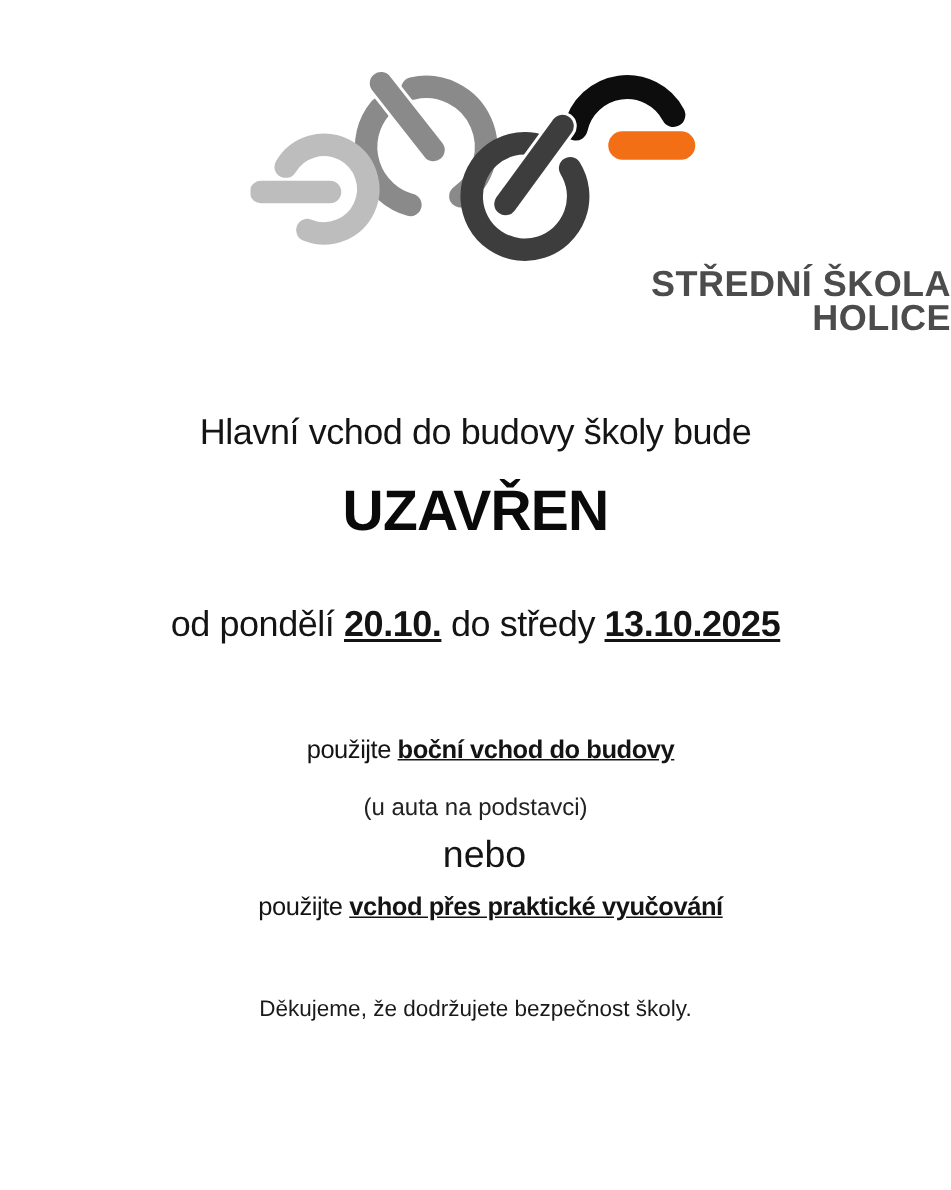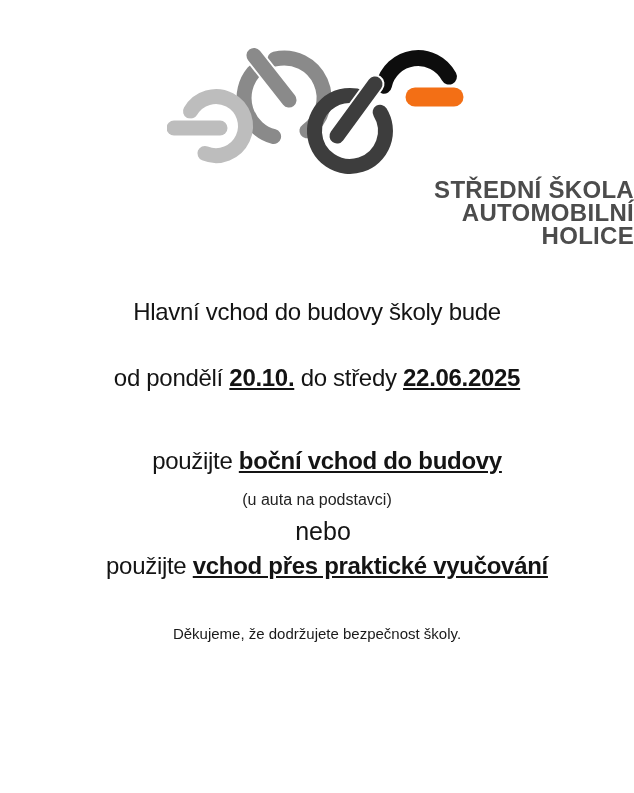--- a/index.html
+++ b/index.html
@@ -46,21 +46,21 @@
     color: #0a0a0a;
   }
   .date-line {
     margin-top: 38px;
     font-size: 24px;
     line-height: 30px;
     letter-spacing: -0.3px;
     color: #141414;
   }
   .option {
-    font-size: 24px;
+    font-size: 17px;
     line-height: 30px;
     letter-spacing: -0.3px;
     color: #141414;
     padding-left: 20px;
   }
   .option-1 { margin-top: 53px; }
   .option-2 { margin-top: 5px; }
   .bold { font-weight: 700; text-decoration: underline; }
   .note {
     margin-top: 14px;
@@ -101,29 +101,29 @@
     <path d="M 216.8 47.7 A 35 35 0 0 1 281.9 38.6" stroke-width="16" stroke="#0d0d0d"></path>
     <path d="M 248 59 L 287 59" stroke-width="19" stroke="#f36f15"></path>
 
     <path d="M 189.2 58 A 35.5 35.5 0 1 0 213.1 74.2" stroke-width="15" stroke="#3d3d3d"></path>
     <path d="M 170 98 L 208 46" stroke="#ffffff" stroke-width="19"></path>
     <path d="M 170 98 L 208 46" stroke-width="15" stroke="#3d3d3d"></path>
   </svg>
 
   <div class="logo-text">
     <div>STŘEDNÍ ŠKOLA</div>
-    <div>AUTOMOBILNÍ</div>
     <div>HOLICE</div>
   </div>
 
   <div class="intro">Hlavní vchod do budovy školy bude</div>
 
+  <div class="status">UZAVŘEN</div>
 
   <div class="date-line">
-    <span>od pondělí </span><span class="bold">20.10.</span><span> do středy </span><span class="bold">22.06.2025</span>
+    <span>od pondělí </span><span class="bold">20.10.</span><span> do středy </span><span class="bold">13.10.2025</span>
   </div>
 
   <div class="option option-1">
     <span>použijte </span><span class="bold">boční vchod do budovy</span>
   </div>
 
   <div class="note">(u auta na podstavci)</div>
 
   <div class="separator">nebo</div>
 

